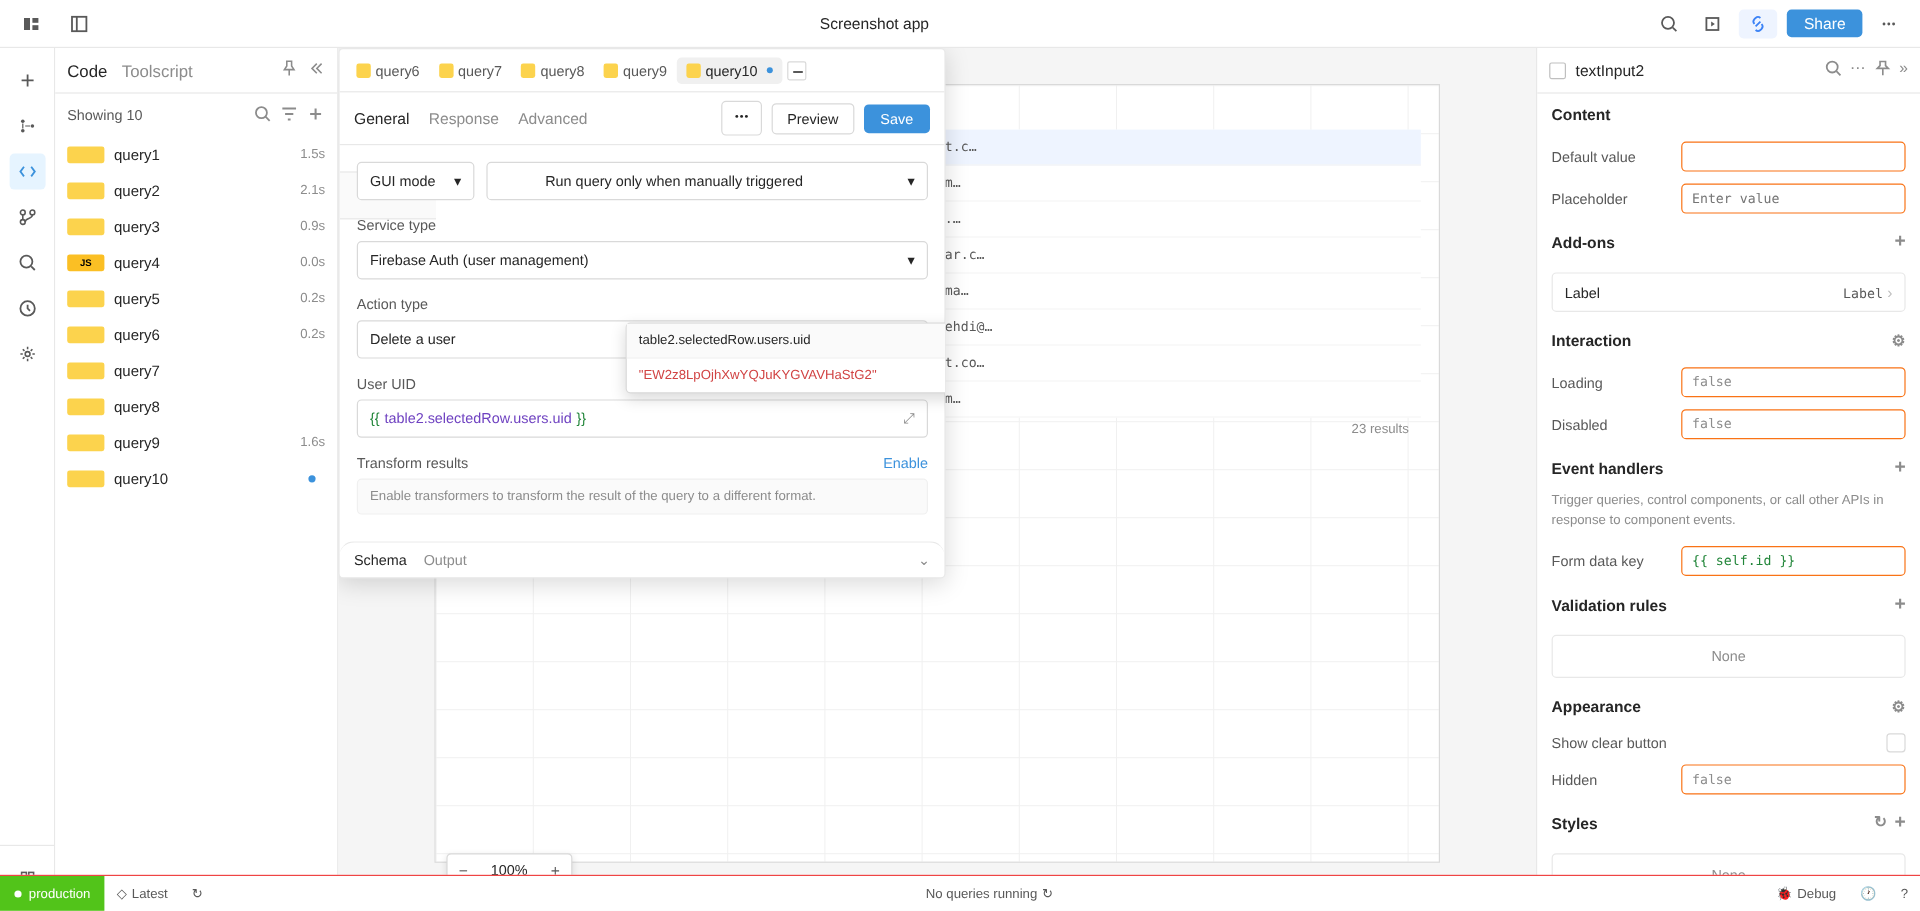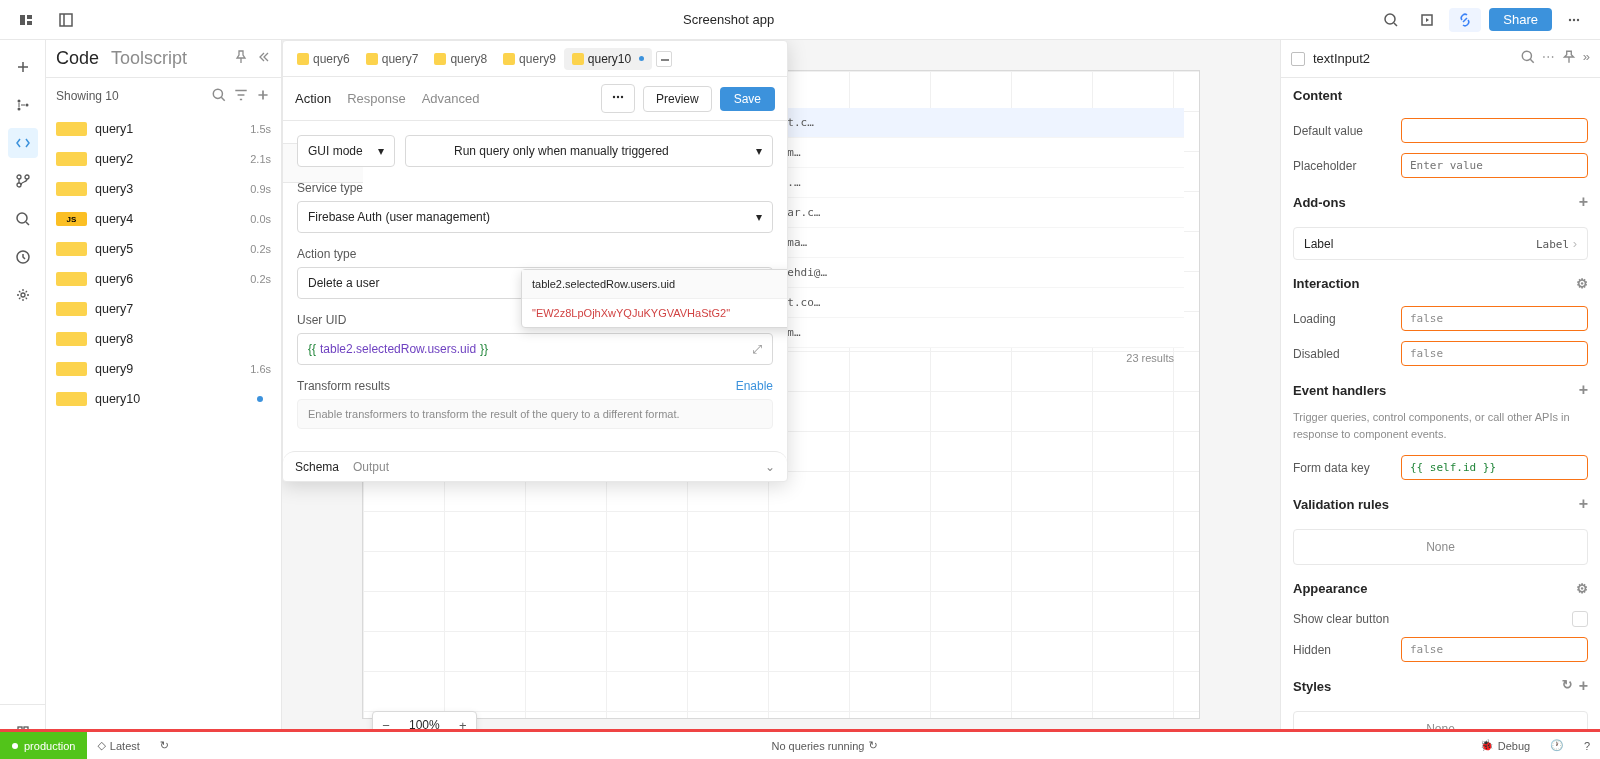--- a/index.html
+++ b/index.html
@@ -16,21 +16,21 @@
 .main-area { display: flex; height: 719px; }
 
 .left-rail { width: 46px; background: #fff; border-right: 1px solid #e8e8e8; display: flex; flex-direction: column; padding-top: 12px; gap: 8px; }
 .left-rail .rail-item { width: 30px; height: 30px; margin: 0 auto; display: flex; align-items: center; justify-content: center; border-radius: 4px; cursor: pointer; color: #595959; }
 .left-rail .rail-item.active { background: #e6f4ff; color: #3c92dc; }
 .left-rail .rail-spacer { flex: 1; }
 .left-rail .rail-bottom { padding-bottom: 12px; border-top: 1px solid #e8e8e8; padding-top: 12px; display: flex; flex-direction: column; gap: 8px; }
 
 .left-panel { width: 236px; background: #fff; border-right: 1px solid #e8e8e8; display: flex; flex-direction: column; }
 .panel-header { height: 38px; display: flex; align-items: center; padding: 0 10px; border-bottom: 1px solid #e8e8e8; gap: 12px; }
-.panel-tab { font-weight: 500; color: #8c8c8c; cursor: pointer; font-size: 18px; }
+.panel-tab { font-weight: 500; color: #8c8c8c; cursor: pointer; font-size: 14px; }
 .panel-tab.active { color: #262626; }
 .panel-header-actions { margin-left: auto; display: flex; gap: 6px; color: #8c8c8c; }
 
 .showing-row { height: 36px; display: flex; align-items: center; padding: 0 10px; font-size: 12px; color: #595959; }
 .showing-row-actions { margin-left: auto; display: flex; gap: 6px; color: #8c8c8c; }
 
 .query-list { flex: 1; overflow: auto; }
 .query-item { height: 30px; display: flex; align-items: center; padding: 0 10px; gap: 8px; cursor: pointer; font-size: 12.5px; }
 .query-item .q-icon { width: 31px; height: 14px; background: #fcd34d; border-radius: 2px; font-size: 9px; display: flex; align-items: center; justify-content: center; }
 .query-item .q-icon.js { background: #fbbf24; color: #000; font-weight: bold; font-size: 8px; }
@@ -113,21 +113,21 @@
 .rp-input.code { color: #22863a; }
 .rp-box { border: 1px solid #e8e8e8; border-radius: 4px; margin: 6px 12px; }
 .rp-box-row { display: flex; align-items: center; padding: 8px 10px; justify-content: space-between; }
 .rp-box-label { font-size: 12px; }
 .rp-box-value { font-family: ui-monospace, Menlo, monospace; font-size: 11px; color: #595959; }
 .rp-desc { font-size: 11px; color: #8c8c8c; padding: 0 12px 8px; line-height: 1.5; }
 .rp-none-box { border: 1px solid #e8e8e8; border-radius: 4px; margin: 6px 12px; padding: 10px; text-align: center; color: #8c8c8c; font-size: 12px; }
 .rp-toggle { width: 16px; height: 16px; border: 1px solid #d9d9d9; border-radius: 3px; }
 .plus-icon { font-size: 16px; color: #8c8c8c; cursor: pointer; }
 
-.bottom-bar { position: absolute; bottom: 0; left: 0; right: 0; height: 30px; background: #fff; border-top: 3px solid #ef4444; display: flex; align-items: center; padding: 0 0px; font-size: 11px; color: #595959; }
+.bottom-bar { position: absolute; bottom: 0; left: 0; right: 0; height: 30px; background: #fff; border-top: 1px solid #ef4444; display: flex; align-items: center; padding: 0 0px; font-size: 11px; color: #595959; }
 .env-badge { background: #52c41a; color: #fff; padding: 6px 12px; height: 100%; display: flex; align-items: center; gap: 6px; }
 .env-badge::before { content: ''; width: 6px; height: 6px; background: #fff; border-radius: 50%; }
 .bottom-item { display: flex; align-items: center; gap: 4px; padding: 0 10px; }
 .bottom-spacer { flex: 1; }
 
 svg { width: 16px; height: 16px; }
 </style>
 </head>
 <body>
 
@@ -365,21 +365,21 @@
           <div class="modal-file-tab active">
             <span class="q-icon"></span>
             <span>query10</span>
             <span class="q-dot"></span>
           </div>
           <div class="modal-min"><svg viewBox="0 0 16 16" width="14" height="14">
               <line x1="4" y1="8" x2="12" y2="8" stroke="#595959" stroke-width="1.5"></line>
             </svg></div>
         </div>
       <div class="modal-topbar">
-        <span class="modal-tab active">Action</span>
+        <span class="modal-tab active">General</span>
         <span class="modal-tab">Response</span>
         <span class="modal-tab">Advanced</span>
         <div class="modal-actions">
           <div class="more-btn"><svg viewBox="0 0 16 16" width="14" height="14">
                 <circle cx="4" cy="8" r="1.2" fill="currentColor"></circle>
                 <circle cx="8" cy="8" r="1.2" fill="currentColor"></circle>
                 <circle cx="12" cy="8" r="1.2" fill="currentColor"></circle>
               </svg></div>
           <div class="preview-btn">Preview</div>
           <div class="save-btn">Save</div>

